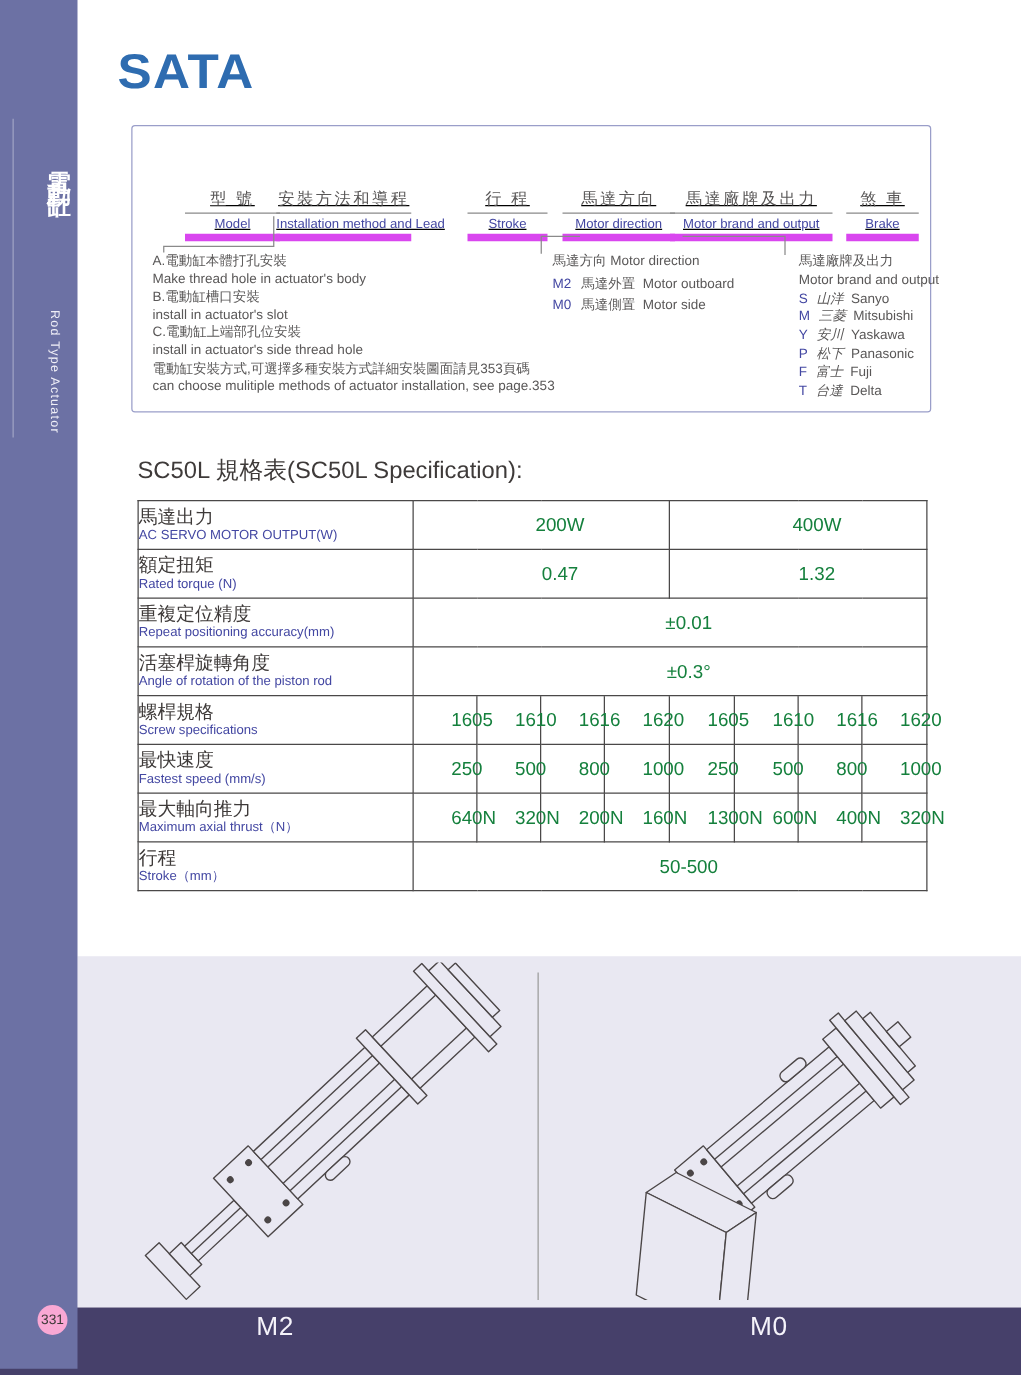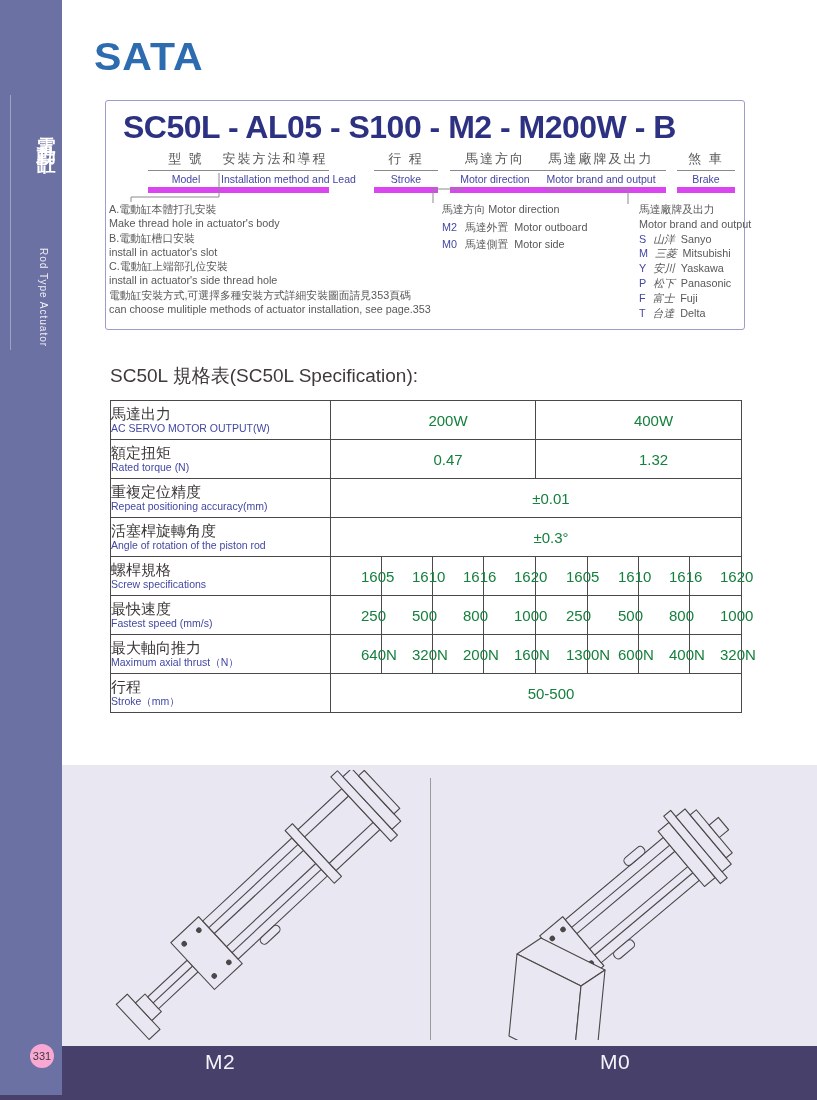--- a/index.html
+++ b/index.html
@@ -18,25 +18,25 @@
   .page-circle{position:absolute;left:30px;top:1044px;width:24px;height:24px;border-radius:50%;
     background:#f9a8d4;color:#3e3a39;font-size:11px;display:flex;align-items:center;justify-content:center;z-index:4;}
   
   #logo{position:absolute;left:94px;top:34px;color:#2e6cb0;font-size:41px;font-weight:800;letter-spacing:1px;
     font-family:"Liberation Sans","DejaVu Sans",sans-serif;transform:scaleY(.95);}
   
   #model-box{position:absolute;left:105px;top:100px;width:638px;height:228px;background:#fff;
     border:1px solid #9a9ec9;border-radius:3px;}
   #model-code{position:absolute;left:17px;top:8px;font-size:32px;font-weight:bold;color:#2d3182;
     letter-spacing:-.5px;white-space:nowrap;}
-  .label-col{position:absolute;top:49px;text-align:center;}
+  .label-col{position:absolute;top:49px;text-align:center;text-decoration:underline;}
   .lbl-cn{font-size:13px;color:#595757;letter-spacing:2px;border-bottom:1px solid #8a8a8a;padding-bottom:2px;white-space:nowrap;}
   .lbl-en{font-size:10.5px;color:#4347a2;border-bottom:6px solid #d946ef;padding:2px 0 2px 0;white-space:nowrap;}
   #connectors{position:absolute;left:0;top:0;width:638px;height:228px;}
-  #install-sec{position:absolute;left:3px;top:101px;font-size:10.8px;color:#595757;line-height:14.3px;white-space:nowrap;}
+  #install-sec{position:absolute;left:16px;top:101px;font-size:10.8px;color:#595757;line-height:14.3px;white-space:nowrap;}
   #motordir-sec{position:absolute;left:336px;top:100px;font-size:10.8px;color:#595757;line-height:17.5px;white-space:nowrap;}
   #brand-sec{position:absolute;left:533px;top:101px;font-size:10.8px;color:#595757;line-height:14.8px;white-space:nowrap;}
   .code-blue{color:#4347a2;}
   .opt-cn{margin:0 6px 0 8px;}
   .brand-cn{margin:0 6px 0 7px;font-style:italic;}
   
   #spec-title{position:absolute;left:110px;top:363px;font-size:19px;color:#3e3a39;}
   #spec-table{position:absolute;left:110px;top:400px;border-collapse:collapse;table-layout:fixed;width:631px;}
   #spec-table td,#spec-table th{border:1px solid #4a4848;height:38px;padding:0;}
   #spec-table th{text-align:left;font-weight:normal;vertical-align:middle;}
@@ -61,21 +61,20 @@
   <div id="sidebar">
     <div class="accent-line"></div>
     <div class="side-cn">電動缸</div>
     <div class="side-en">Rod Type Actuator</div>
   </div>
   <div class="page-circle">331</div>
 
   <div id="logo">SATA</div>
 
   <div id="model-box">
-    <div id="model-code">SC50L - AL05 - S100 - M2 - M200W - B</div>
 
     <div id="model-labels">
         <div class="label-col" style="left: 42px; width: 76px;">
           <div class="lbl-cn">型 號</div>
           <div class="lbl-en">Model</div>
         </div>
         <div class="label-col" style="left: 103px; width: 108px; margin-left: 12px;">
           <div class="lbl-cn">安裝方法和導程</div>
           <div class="lbl-en">Installation method and Lead</div>
         </div>

